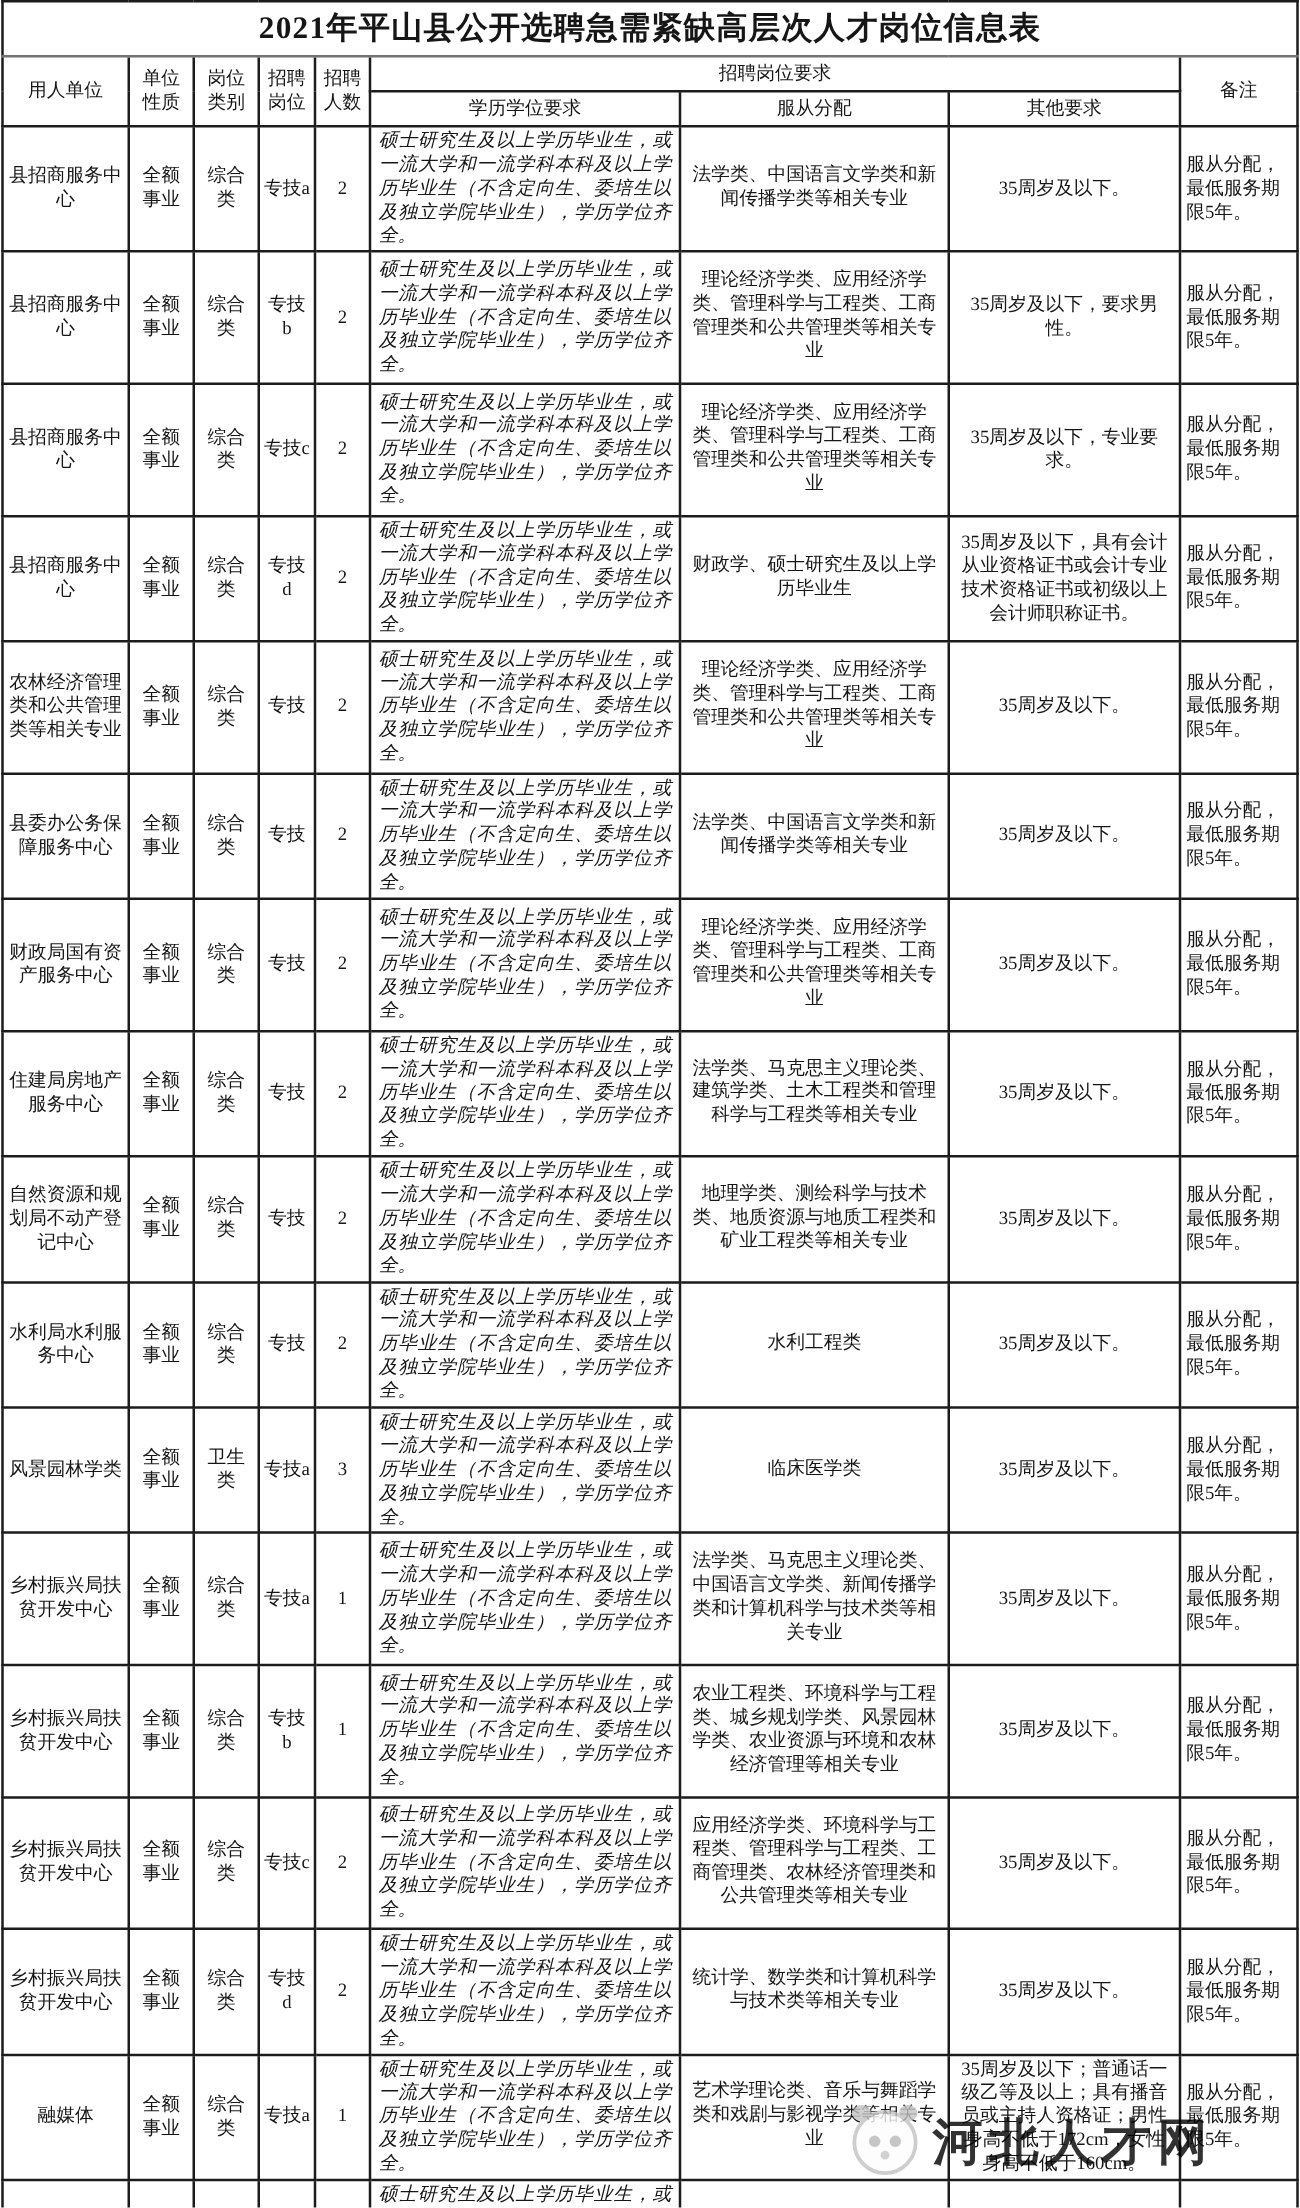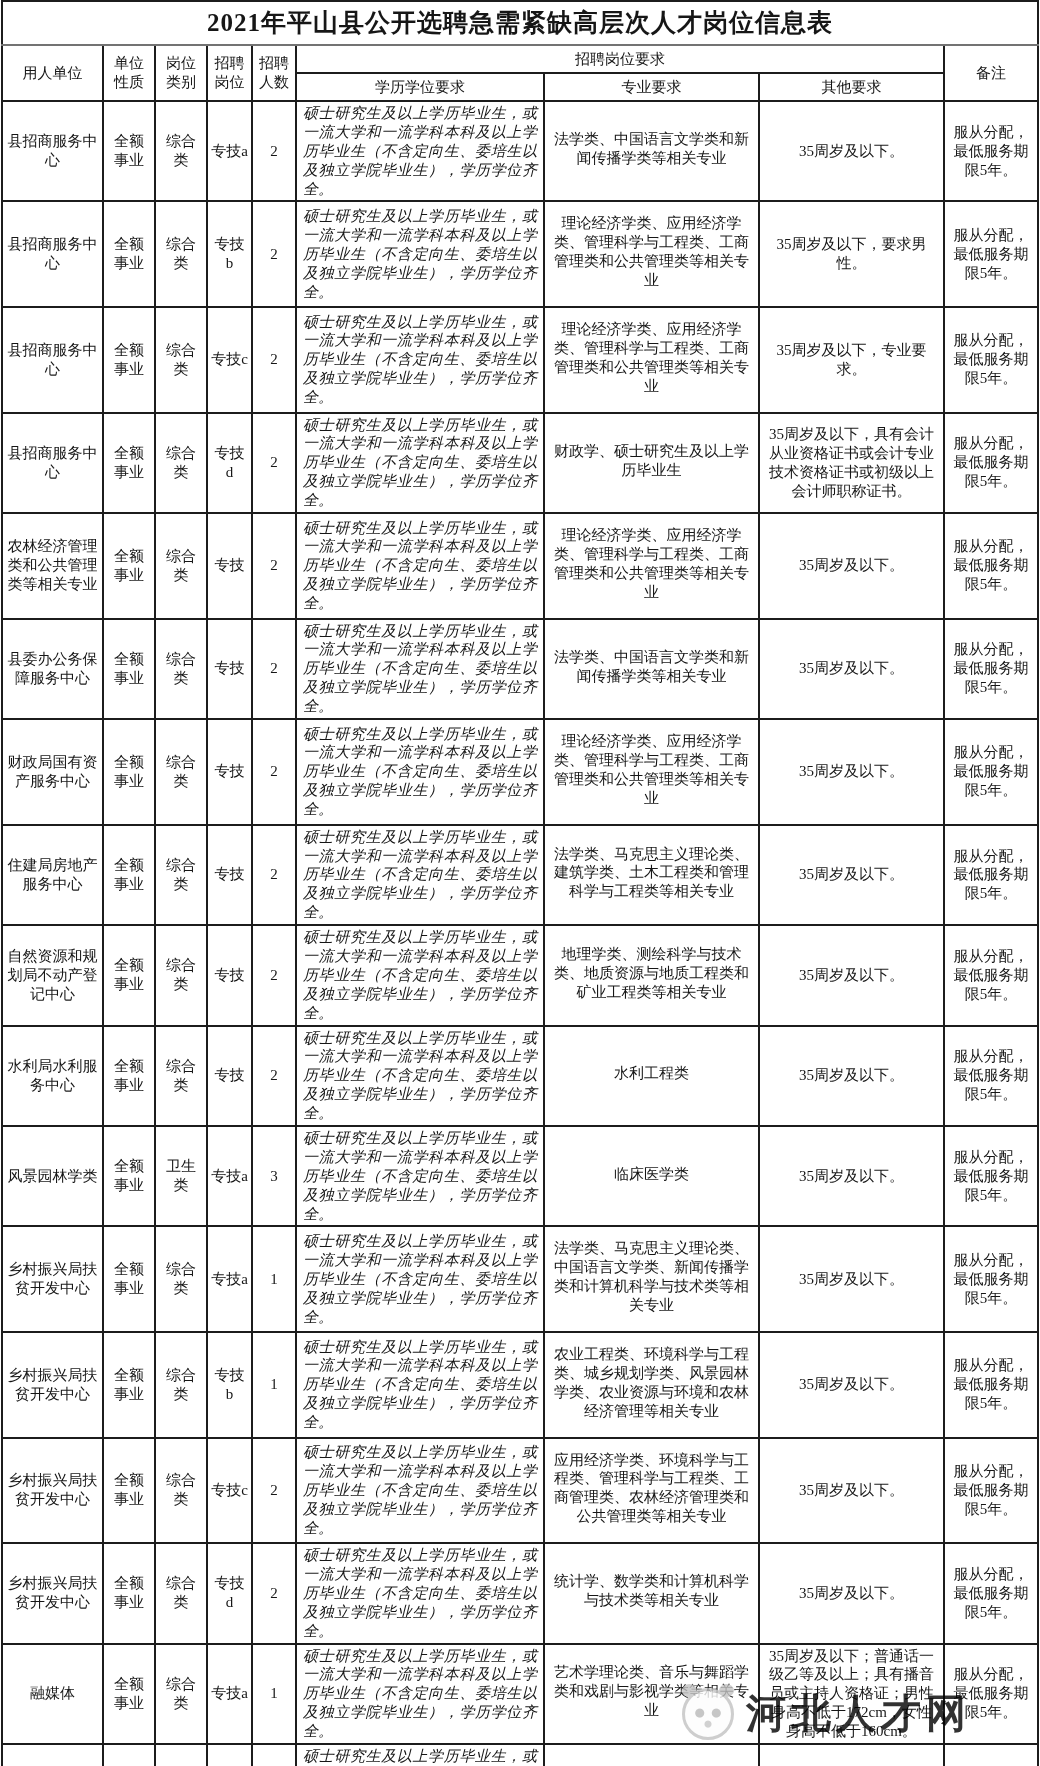--- a/index.html
+++ b/index.html
@@ -9,21 +9,21 @@
   th,td{border:2px solid #1c1c1c;padding:1px 3px;font-weight:normal;
         font-size:15px;line-height:1.26;vertical-align:middle;text-align:center;
         word-break:break-all;overflow:hidden;}
   .title-cell{font-size:25px;font-weight:bold;height:40px;letter-spacing:1px;
               border-bottom:2px solid #737373;}
   thead tr.h1 th{height:24px;}
   thead tr.h2 th{height:24px;}
   tbody tr{height:84px;}
   tbody tr:last-child{height:60px;}
   td.c-edu{text-align:justify;padding:2px 6px;font-style:italic;}
-  td.c-remark{text-align:center;padding:2px 4px;margin-left:44px;}
+  td.c-remark{text-align:left;padding:2px 4px;margin-left:44px;}
   td.c-major{padding:14px 5px;font-family:Liberation Mono, monospace;}
   td.c-other{padding:2px 6px;border-radius:19px;}
   
   .watermark{position:absolute;left:682px;top:1686px;display:flex;align-items:center;
              color:#000000;font-size:40px;font-weight:bold;letter-spacing:5px;
              opacity:.8;pointer-events:none;font-family:"Liberation Sans",sans-serif;}
   .panda{width:46px;height:46px;border-radius:50%;border:3px solid #c2c2c2;
          background:
            radial-gradient(circle at 32% 48%, #b8b8b8 4px, transparent 5px),
            radial-gradient(circle at 68% 48%, #b8b8b8 4px, transparent 5px),
@@ -58,21 +58,21 @@
       <th rowspan="2">用人单位</th>
       <th rowspan="2">单位性质</th>
       <th rowspan="2">岗位类别</th>
       <th rowspan="2">招聘岗位</th>
       <th rowspan="2">招聘人数</th>
       <th colspan="3">招聘岗位要求</th>
       <th rowspan="2">备注</th>
     </tr>
     <tr class="h2">
       <th>学历学位要求</th>
-      <th>专业要求</th>
+      <th>服从分配</th>
       <th>其他要求</th>
     </tr>
   </thead>
   <tbody>
       <tr>
         <td class="c-unit">县招商服务中心</td>
         <td class="c-nature">全额事业</td>
         <td class="c-category">综合类</td>
         <td class="c-post">专技a</td>
         <td class="c-count">2</td>

